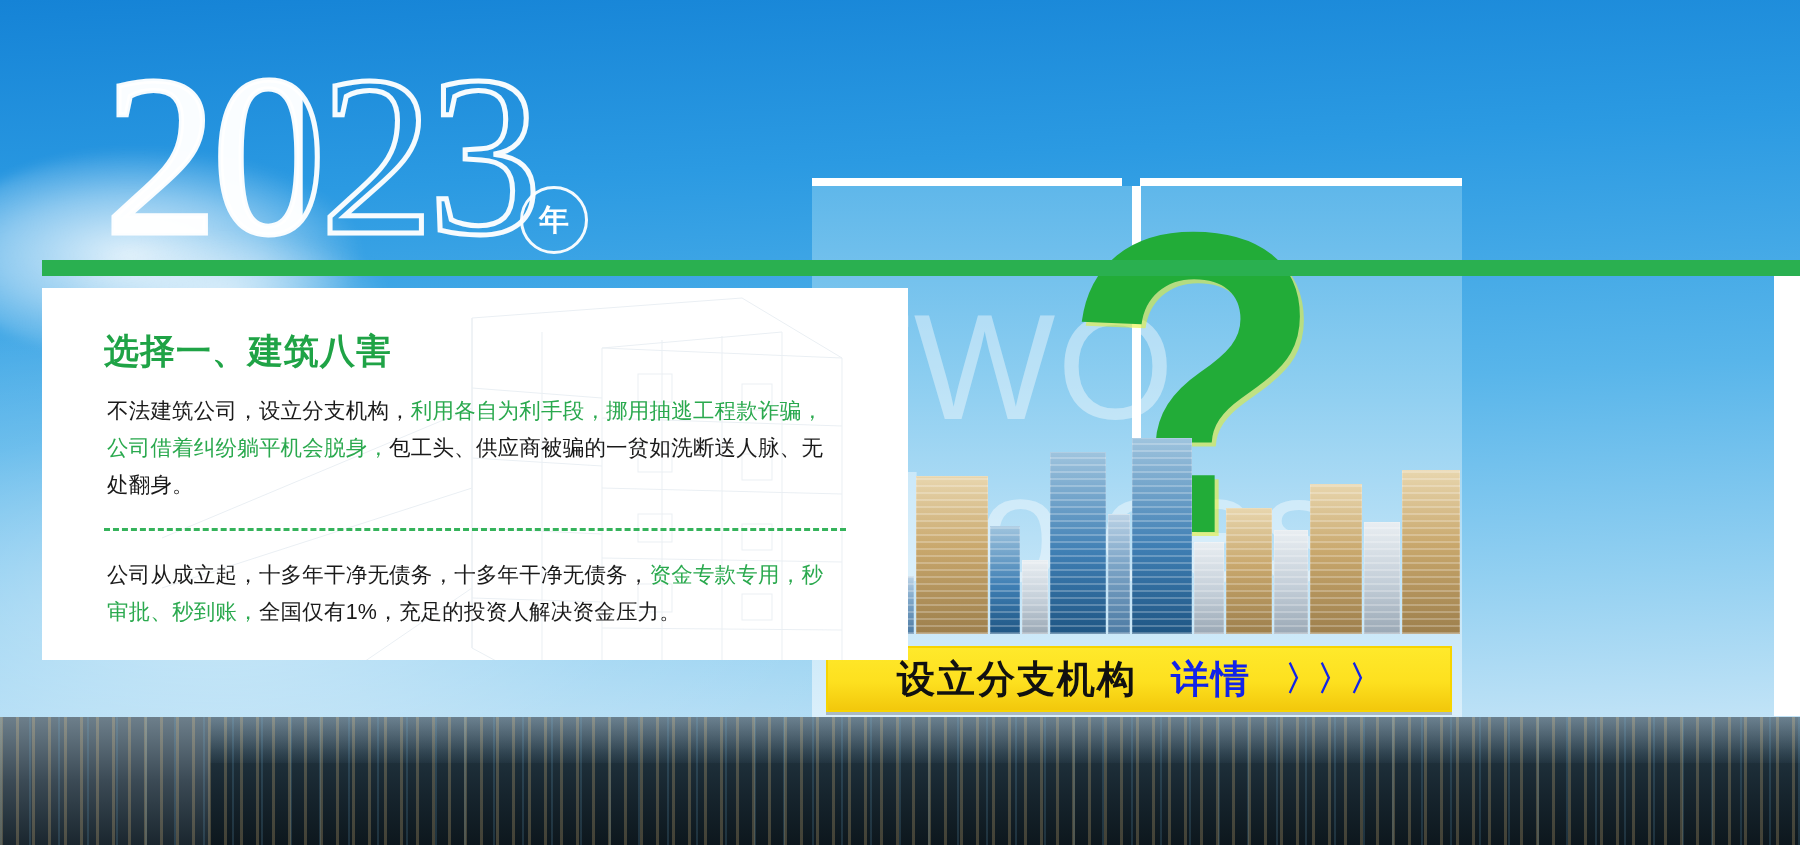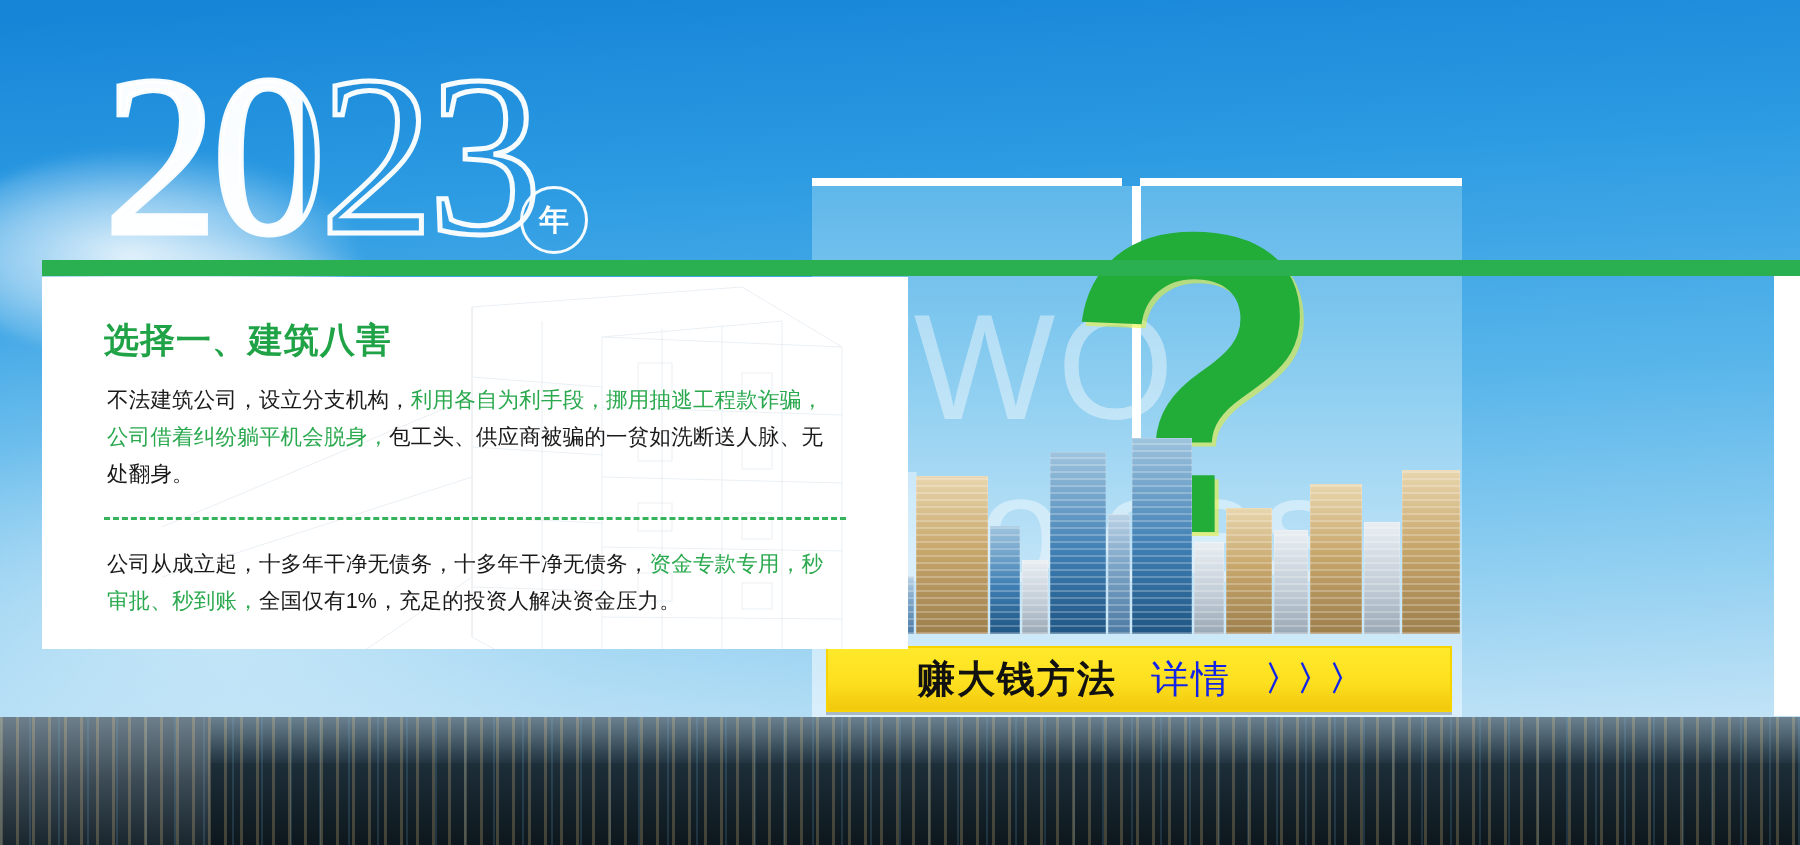--- a/index.html
+++ b/index.html
@@ -218,21 +218,21 @@
   }
   .cta-main {
     color: #111111;
     font-size: 38px;
     font-weight: 700;
     letter-spacing: 2px;
   }
   .cta-detail {
     color: #1224e8;
     font-size: 38px;
-    font-weight: 400;
+    font-weight: 700;
     letter-spacing: 2px;
   }
   .cta-arrows {
     color: #1224e8;
     font-size: 34px;
     font-weight: 700;
     letter-spacing: -2px;
   }
 
   
@@ -242,21 +242,21 @@
     top: 260px;
     width: 1732px;
     height: 16px;
     background: #2ab050;
   }
 
   
   .card {
     position: absolute;
     left: 42px;
-    top: 277px;
+    top: 288px;
     width: 866px;
     height: 372px;
     background: #ffffff;
     overflow: hidden;
   }
   .blueprint {
     position: absolute;
     inset: 0;
     opacity: 0.55;
   }
@@ -378,21 +378,21 @@
       <div class="bldg glass" style="left:320px;width:60px;  height:196px;"></div>
       <div class="bldg pale" style="left:382px;width:30px;  height:92px;"></div>
       <div class="bldg gold" style="left:414px;width:46px;  height:126px;"></div>
       <div class="bldg pale" style="left:462px;width:34px;  height:104px;"></div>
       <div class="bldg gold" style="left:498px;width:52px;  height:150px;"></div>
       <div class="bldg pale" style="left:552px;width:36px;  height:112px;"></div>
       <div class="bldg gold" style="left:590px;width:58px;  height:164px;"></div>
     </div>
 
     <div class="cta">
-      <span class="cta-main">赚大钱方法</span>
+      <span class="cta-main">设立分支机构</span>
       <span class="cta-detail">详情</span>
       <span class="cta-arrows">〉〉〉</span>
     </div>
   </div>
 
   <div class="green-bar"></div>
   <div class="right-green"></div>
   <div class="right-white"></div>
 
   <div class="card">

